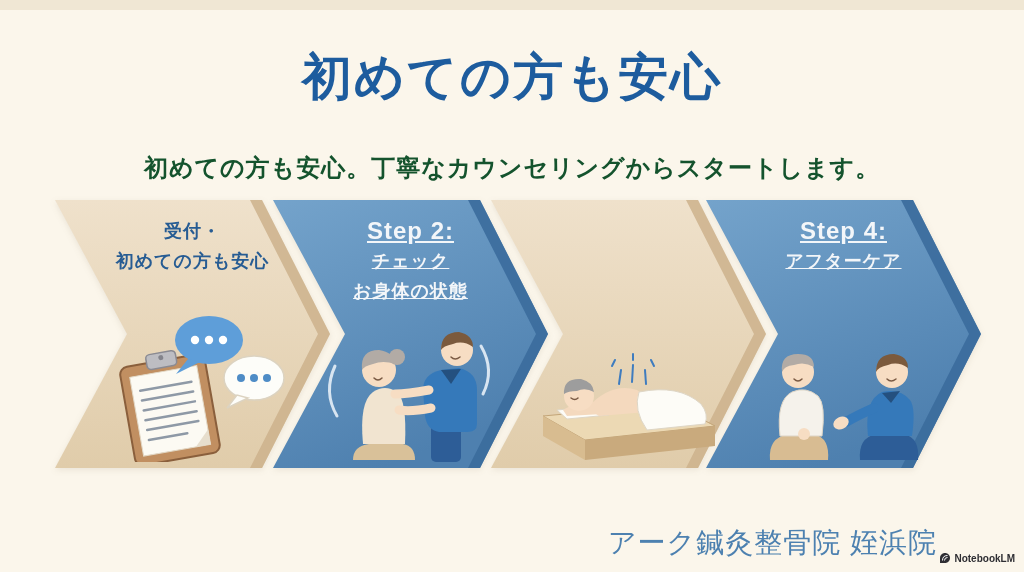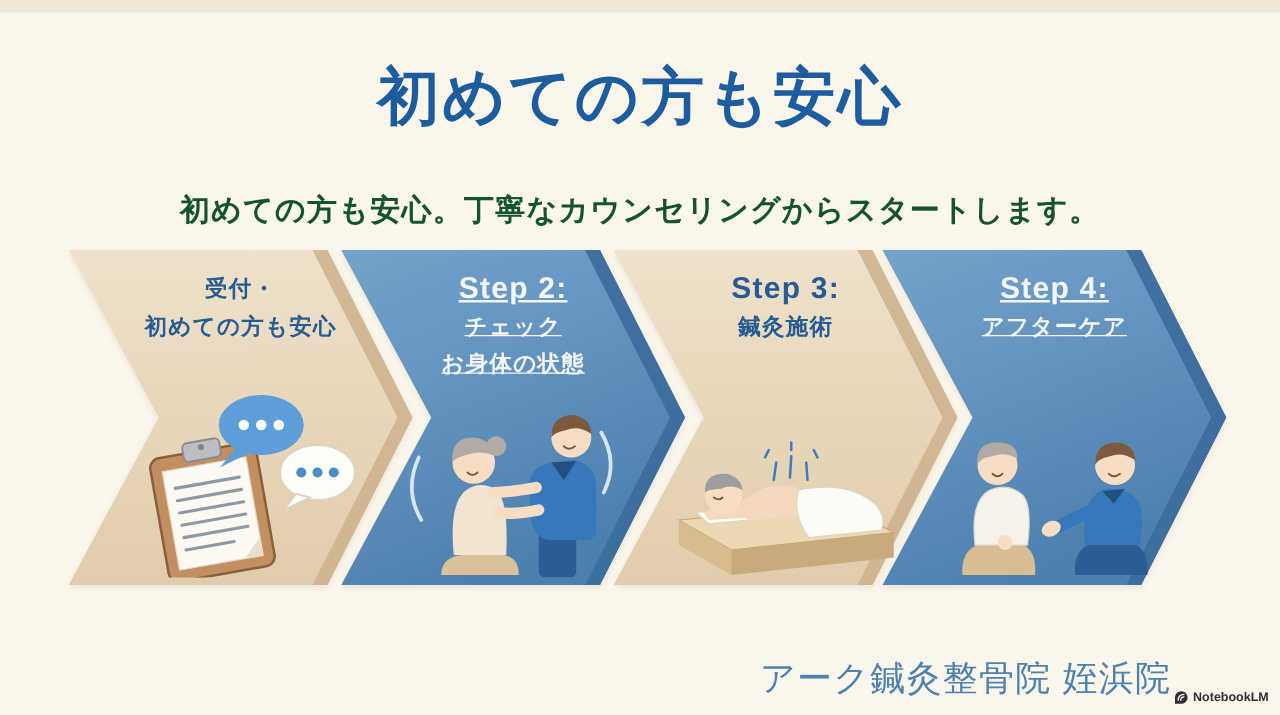--- a/index.html
+++ b/index.html
@@ -147,25 +147,20 @@
       <svg class="chev" viewBox="0 0 275 268" preserveAspectRatio="none">
         <defs>
           <linearGradient id="gTan3" x1="0" y1="0" x2="0" y2="1">
             <stop offset="0" stop-color="#EFE1CB"></stop>
               <stop offset="1" stop-color="#E0CCAA"></stop>
           </linearGradient>
         </defs>
         <polygon points="0,0 207,0 275,134 207,268 0,268 72,134" fill="url(#gTan3)"></polygon>
         <polygon points="195,0 263,134 195,268 207,268 275,134 207,0" fill="#CDB28C" opacity="0.85"></polygon>
       </svg>
-      <div class="step-txt">
-        <div class="step-label">Step 3:</div>
-        <div class="step-line">鍼灸施術</div>
-        <div class="step-line"></div>
-      </div>
       <svg class="illus" viewBox="0 0 205 152">
         <polygon points="16,106 146,94 188,116 58,130" fill="#ECD9B4" stroke="#C3A578" stroke-width="1"></polygon>
         <polygon points="16,106 58,130 58,150 16,126" fill="#D8BC90"></polygon>
         <polygon points="58,130 188,116 188,136 58,150" fill="#C9AA7D"></polygon>
         <polygon points="30,100 72,96 82,105 40,109" fill="#FDFCF7" stroke="#DED6C6" stroke-width="1"></polygon>
         <path d="M36 100 Q56 88 76 94 L76 104 L40 106 Z" fill="#F4D9BE"></path>
         <path d="M60 98 Q84 72 110 80 L122 88 Q124 98 120 102 L72 106 Z" fill="#F4D9BE"></path>
         <circle cx="52" cy="86" r="15" fill="#F7DDC3"></circle>
         <path d="M37 84 Q36 68 54 69 Q66 72 67 82 Q58 77 50 81 Q41 81 37 84 Z" fill="#9D9D9D"></path>
         <path d="M44 88 q4 3 7 0" stroke="#7A5A44" stroke-width="1.5" fill="none" stroke-linecap="round"></path>

